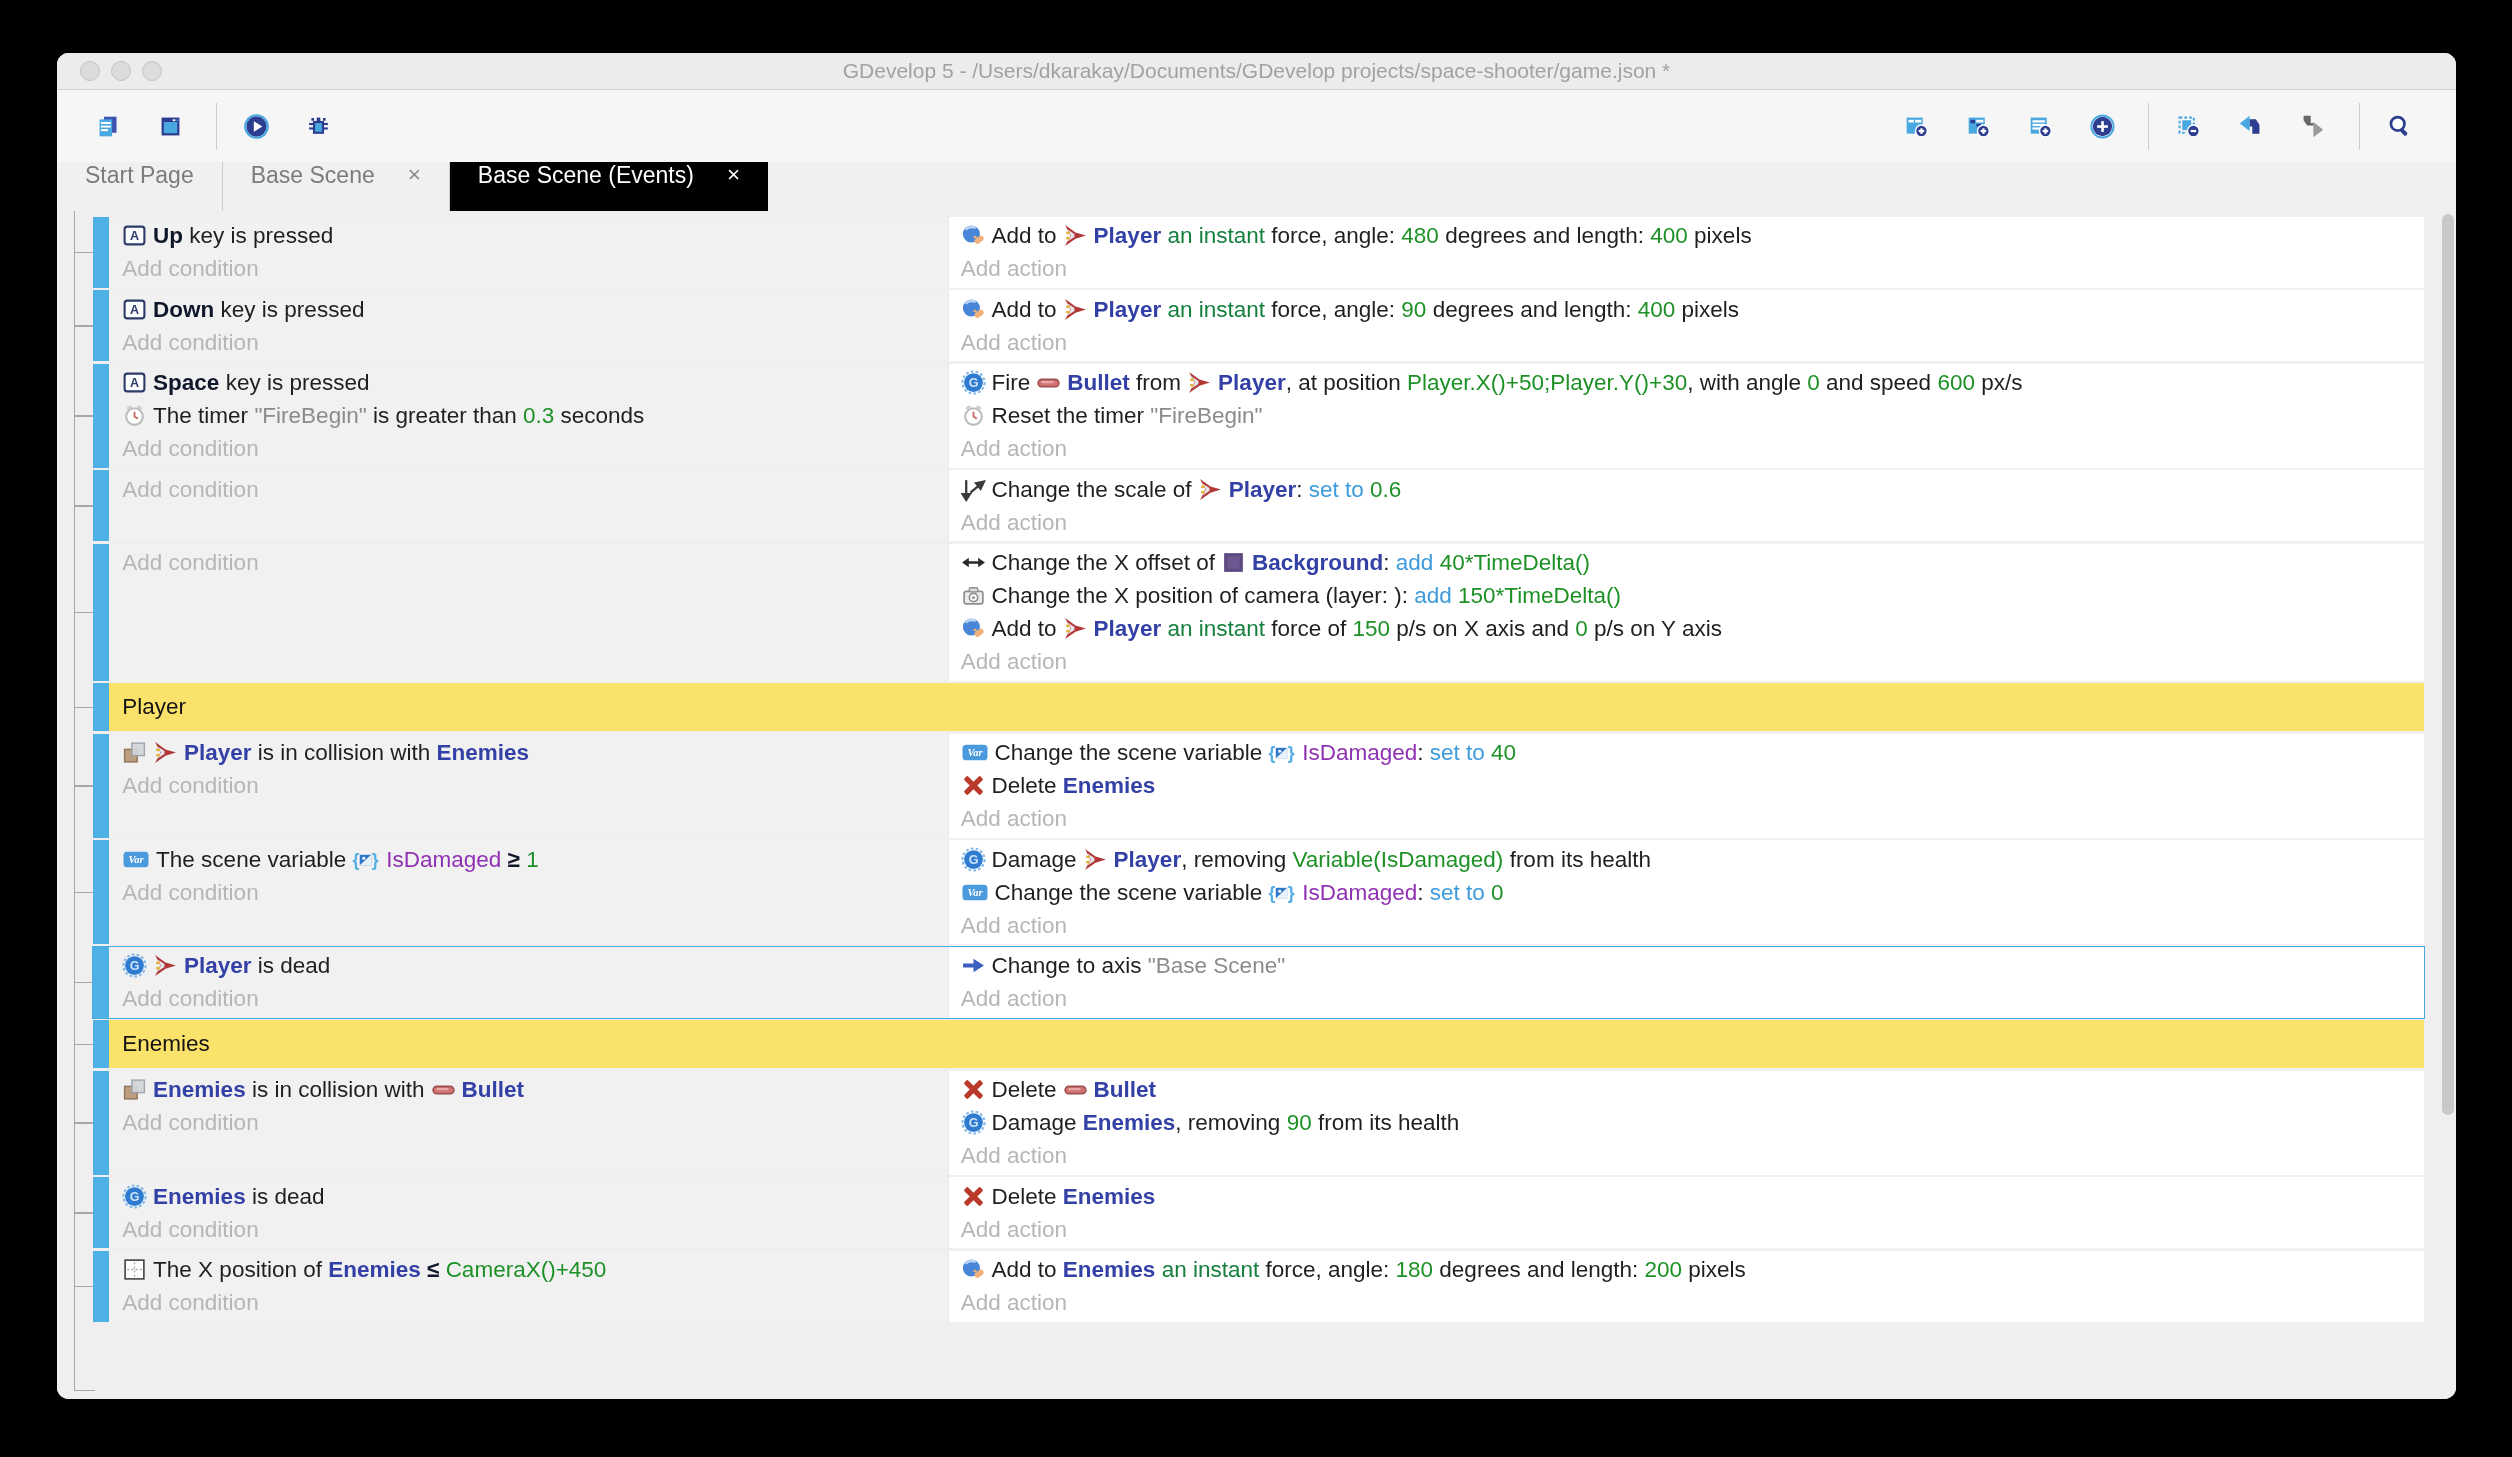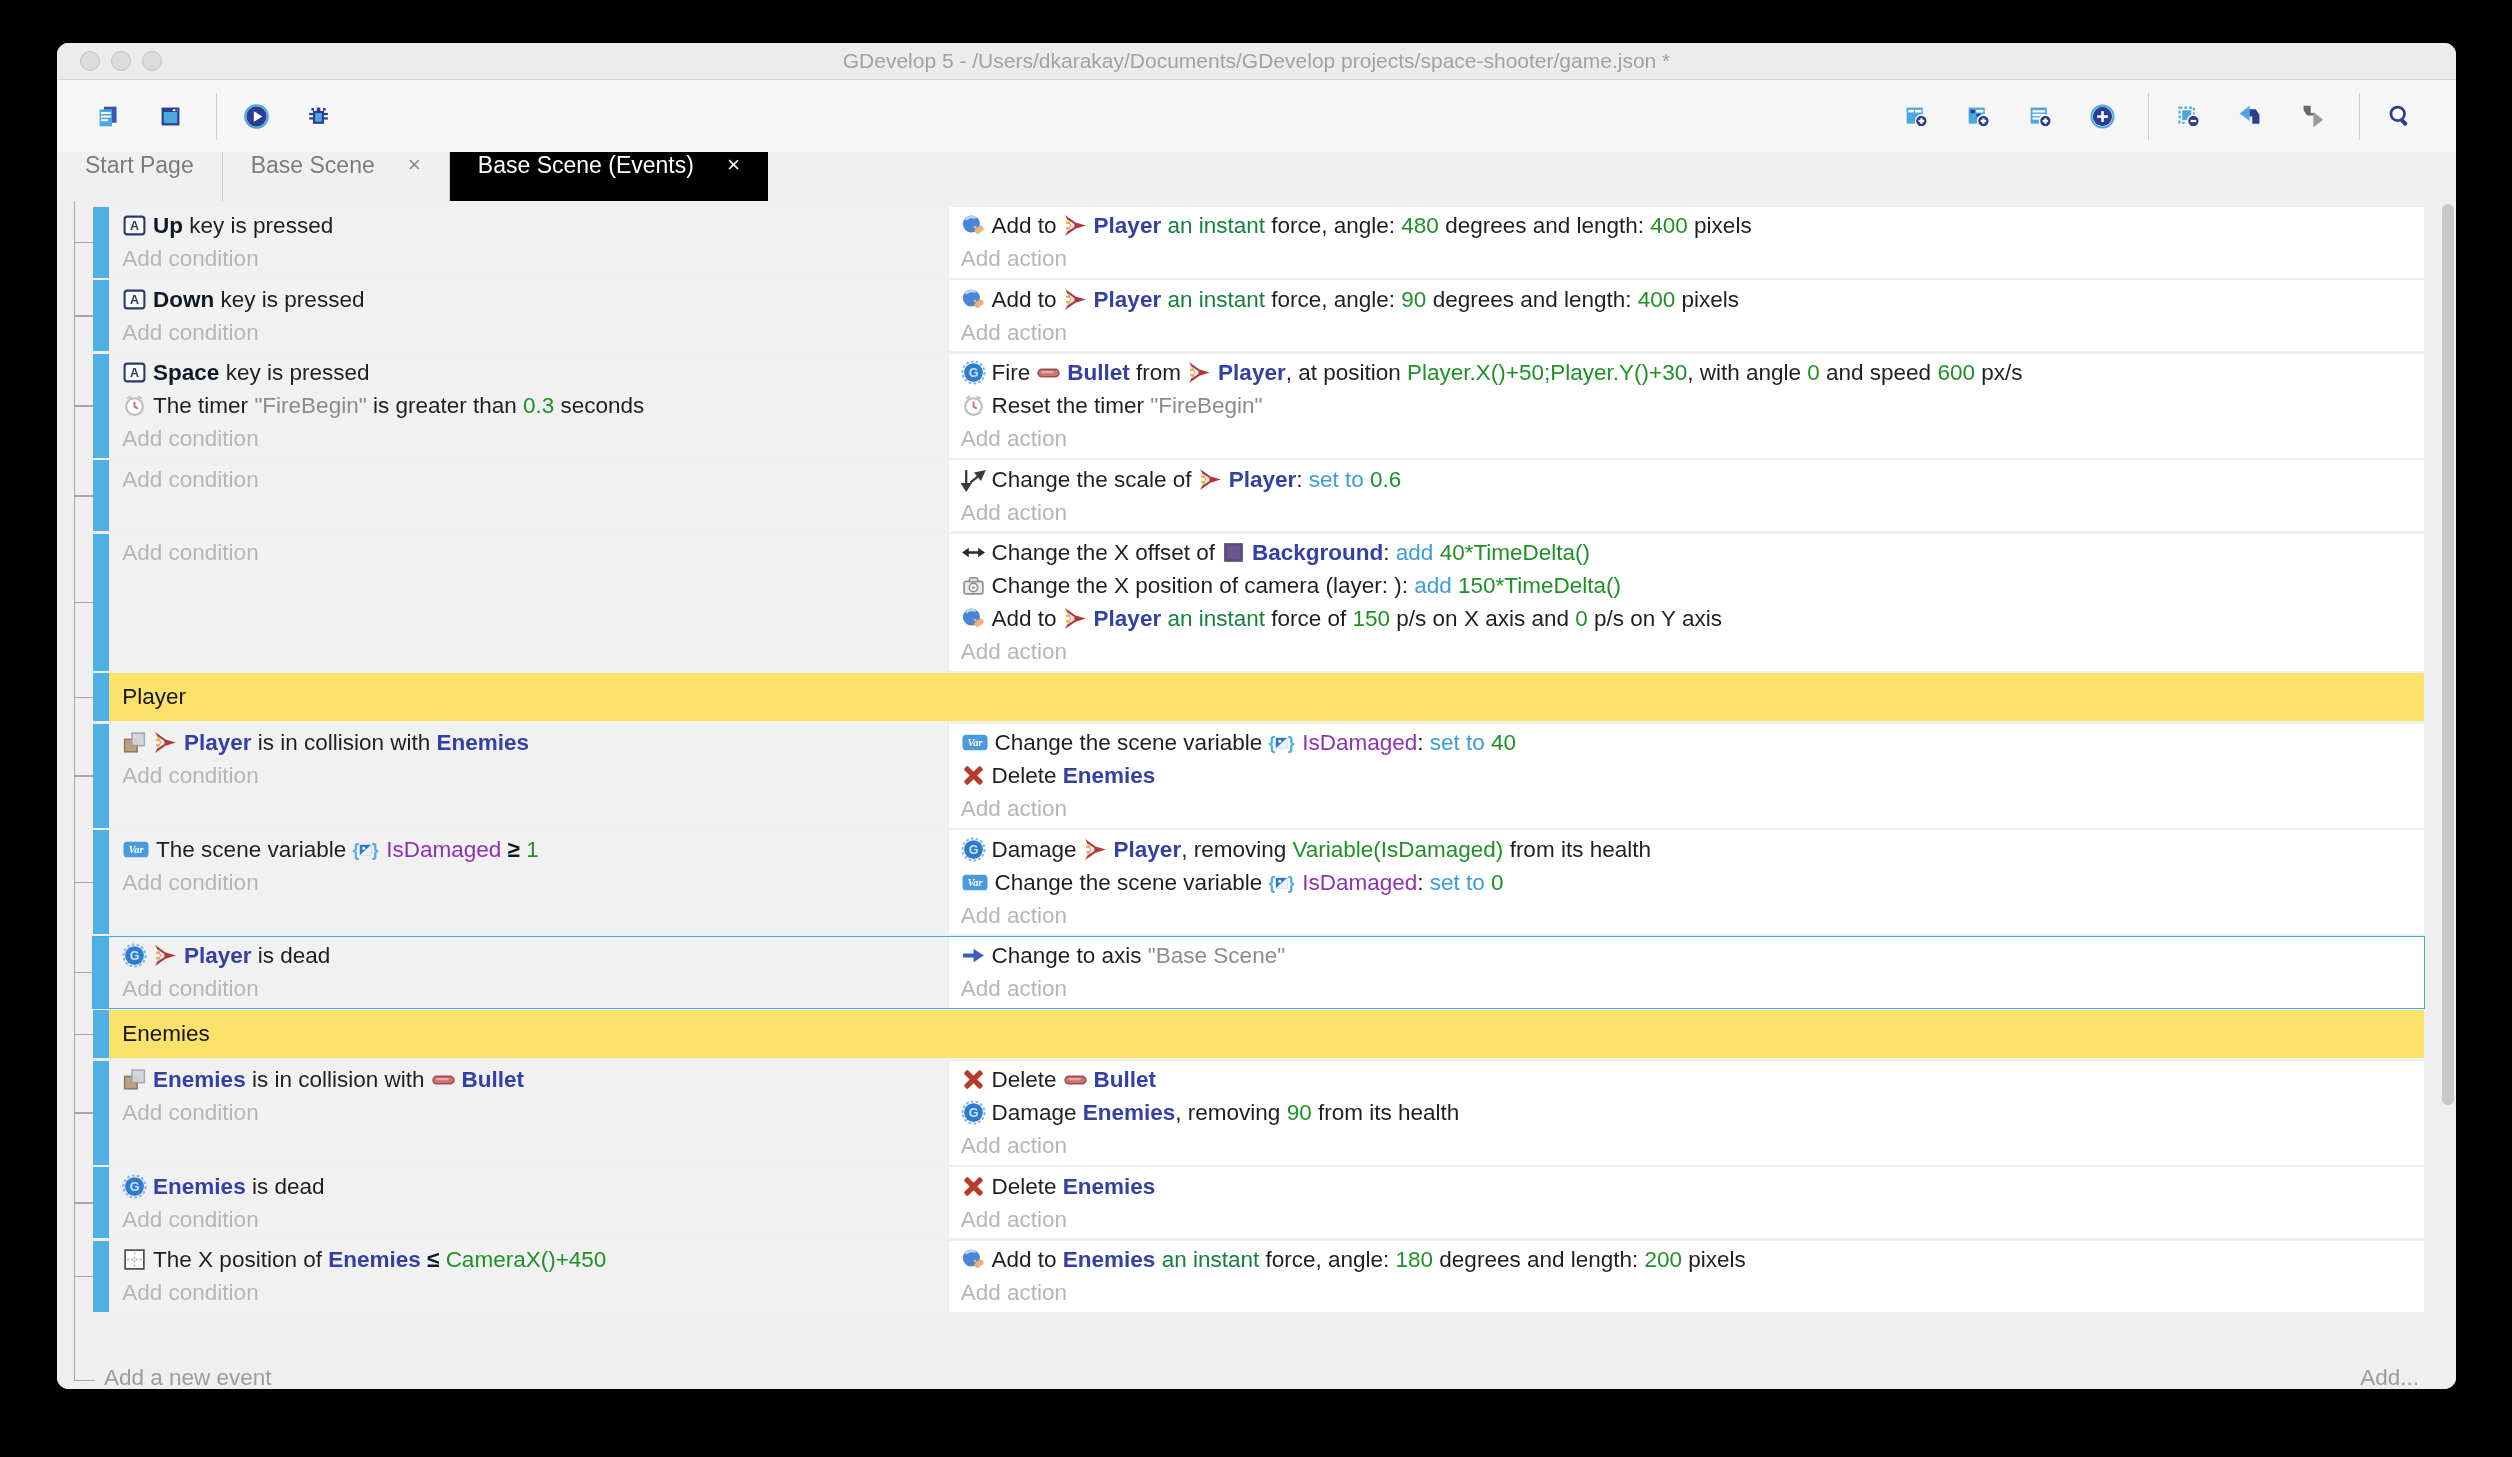--- a/index.html
+++ b/index.html
@@ -3,21 +3,21 @@
 <meta charset="utf-8">
 <style>
   * { box-sizing: border-box; }
   html,body { margin:0; padding:0; }
   body {
     width:2512px; height:1458px; background:#000;
     font-family:"Liberation Sans","DejaVu Sans",sans-serif;
     position:relative; overflow:hidden;
   }
   .window {
-    position:absolute; left:57px; top:43px; width:2399px; height:1346px;
+    position:absolute; left:57px; top:53px; width:2399px; height:1346px;
     background:#f0f0f1; border-radius:11.7px; overflow:hidden;
     box-shadow:0 33px 100px rgba(0,0,0,.6);
     display:flex; flex-direction:column;
   }
   
   .titlebar { height:37px; background:#ececec; border-bottom:0.8px solid #d2d2d2; position:relative; flex:none; }
   .lights { position:absolute; left:23px; top:50%; transform:translateY(-50%); display:flex; gap:10.8px; }
   .light { width:20px; height:20px; border-radius:50%; background:#dcdcdc; border:0.8px solid #c2c2c2; }
   .title { text-align:center; line-height:36px; font-size:21px; color:#a2a2a2; white-space:nowrap; }
   
@@ -490,20 +490,16 @@
             <div class="line"><span class="icon"><svg viewBox="0 0 24 24">
                   <circle cx="10" cy="10.5" r="8.2" fill="#4a86d8"></circle>
                   <path d="M4.5 6.5 A 8 8 0 0 1 14 4.8" stroke="#bcd6f2" stroke-width="2.4" fill="none"></path>
                   <rect x="12.5" y="13.5" width="9.5" height="5.5" rx="2.7" fill="#f0b27a" transform="rotate(-38 17 16)"></rect>
                   <polygon points="11,13.5 14.5,12 15.5,15.5" fill="#f0b27a"></polygon>
                 </svg></span><span>Add to </span><span class="t-obj">Enemies</span><span> </span><span class="t-muted">an instant</span><span> force, angle: </span><span class="t-num">180</span><span> degrees and length: </span><span class="t-num">200</span><span> pixels</span></div>
             <div class="line ph">Add action</div>
           </div>
         </div>
       </div>
-    <div class="events-footer">
-      <span>Add a new event</span>
-      <span>Add...</span>
-    </div>
     <div class="scrollbar"></div>
   </div>
 </div>
 
 
 </body></html>

